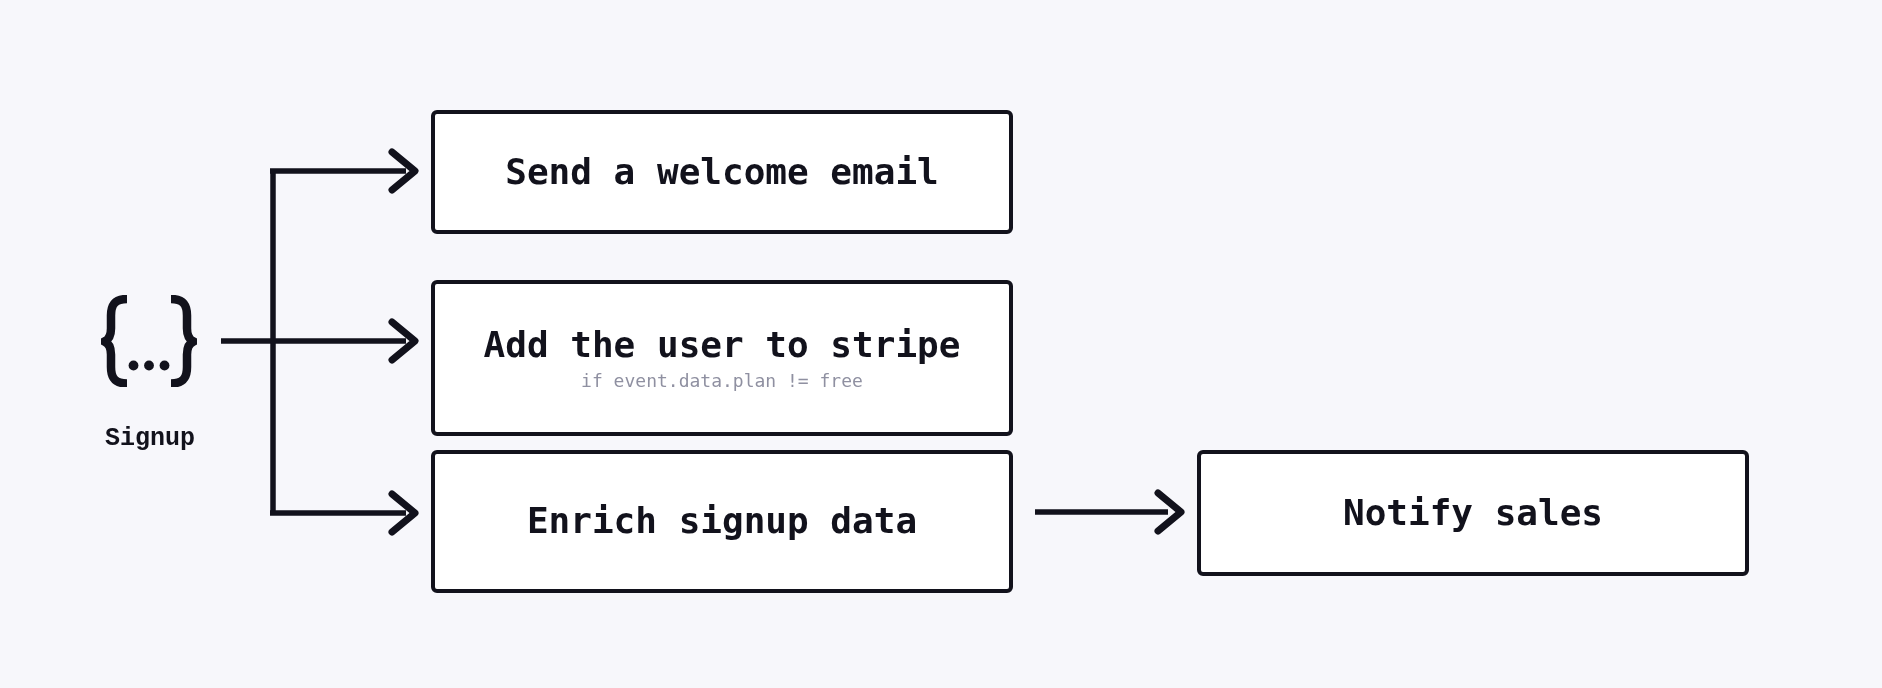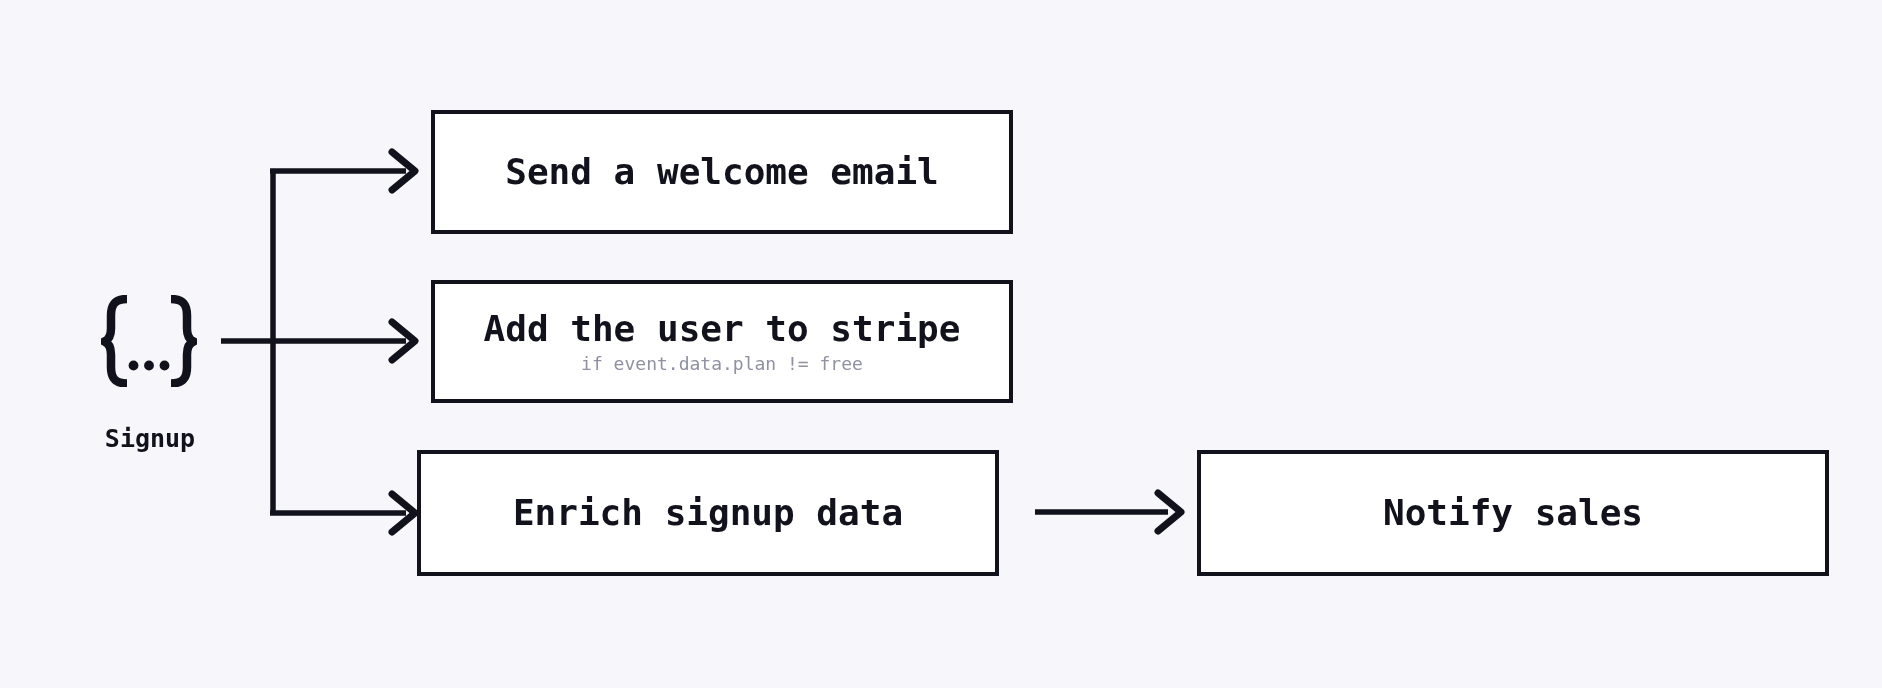--- a/index.html
+++ b/index.html
@@ -19,21 +19,21 @@
     position: absolute;
     left: 0;
     top: 0;
     pointer-events: none;
   }
   .node {
     position: absolute;
     box-sizing: border-box;
     background: #ffffff;
     border: 4px solid #12121c;
-    border-radius: 0;
+    border-radius: 6px;
     display: flex;
     flex-direction: column;
     align-items: center;
     justify-content: center;
     gap: 5px;
   }
   .node-title {
     font-size: 36px;
     font-weight: bold;
     color: #12121c;
@@ -57,20 +57,21 @@
   .trigger-label {
     position: absolute;
     left: 59px;
     top: 424px;
     width: 182px;
     text-align: center;
     font-size: 25px;
     font-weight: bold;
     color: #12121c;
     line-height: 30px;
+    font-family: Liberation Mono, monospace;
   }
 </style>
 </head>
 <body>
 
 <div class="canvas">
 
   <svg class="edges-svg" width="1882" height="688" viewBox="0 0 1882 688">
     <g stroke="#12121c" fill="none">
 
@@ -104,26 +105,26 @@
       <circle cx="63.5" cy="70.5" r="4.9"></circle>
     </g>
   </svg>
 
   <div class="trigger-label">Signup</div>
 
   <div class="node" style="left:431px; top:110px; width:582px; height:124px;">
     <div class="node-title">Send a welcome email</div>
   </div>
 
-  <div class="node" style="left:431px; top:280px; width:582px; height:123px;">
+  <div class="node" style="left:431px; top:280px; width:582px; height:156px;">
     <div class="node-title">Add the user to stripe</div>
     <div class="node-condition">if event.data.plan != free</div>
   </div>
 
-  <div class="node" style="left:417px; top:450px; width:582px; height:126px;">
+  <div class="node" style="left:431px; top:450px; width:582px; height:143px;">
     <div class="node-title">Enrich signup data</div>
   </div>
 
-  <div class="node" style="left:1197px; top:450px; width:632px; height:126px;">
+  <div class="node" style="left:1197px; top:450px; width:552px; height:126px;">
     <div class="node-title">Notify sales</div>
   </div>
 
 </div>
 
 </body></html>

